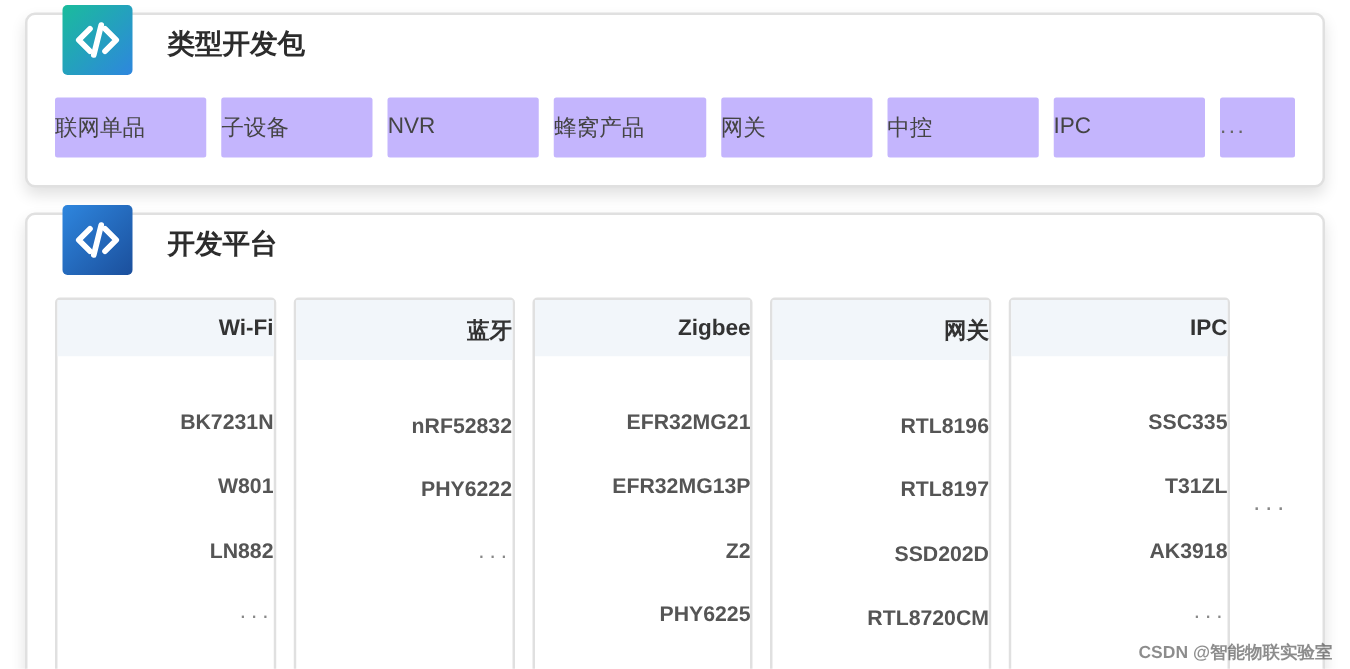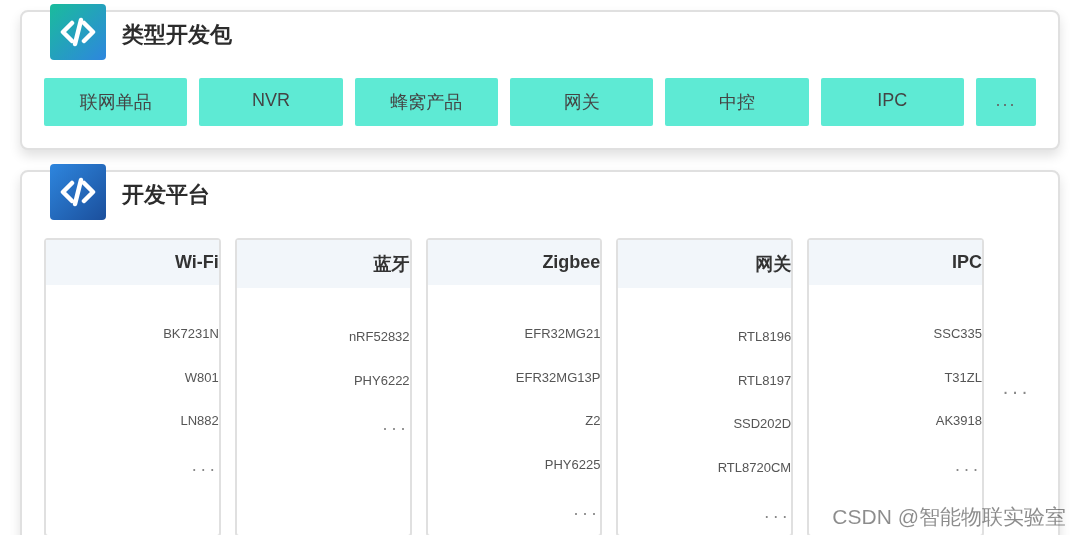--- a/index.html
+++ b/index.html
@@ -33,38 +33,38 @@
   .icon-teal {
     background: linear-gradient(135deg, #1abc9c 0%, #2e86de 100%);
   }
   .icon-blue {
     background: linear-gradient(135deg, #2e86de 0%, #1b4f9c 100%);
   }
   .panel-icon svg { display:block; }
   .panel-title {
     position: absolute;
     top: 8px;
-    left: 100px;
+    left: 112px;
     font-size: 22px;
     font-weight: 600;
     color: #2c2c2c;
   }
   .panel-body {
     padding: 66px 22px 22px 22px;
   }
   
   .chips {
     display: flex;
     gap: 12px;
   }
   .chip {
     flex: 1;
-    background: #5eead4;
+    background: #c4b5fd;
     color: #444;
-    text-align: center;
+    text-align: left;
     padding: 12px 0;
     font-size: 18px;
     border-radius: 2px;
     min-width: 0;
   }
   .chip.more { flex: 0 0 60px; color:#666; letter-spacing:2px; }
   
   .columns {
     display: flex;
     gap: 14px;
@@ -83,22 +83,23 @@
   .col-header {
     background: #f2f6fa;
     color: #333;
     font-weight: 600;
     font-size: 18px;
     padding: 12px 0;
     margin-bottom: 18px;
   }
   .col-item {
     color: #555;
-    font-size: 13px;
+    font-size: 17px;
     line-height: 1.9;
+    font-weight: bold;
   }
   .col-more {
     color: #888;
     font-size: 18px;
     letter-spacing: 4px;
     margin-top: 2px;
   }
   .side-more {
     flex: 0 0 38px;
     display: flex;
@@ -106,39 +107,41 @@
     justify-content: center;
     color: #888;
     font-size: 20px;
     letter-spacing: 4px;
   }
   .watermark {
     position: absolute;
     bottom: 4px;
     right: 14px;
     color: rgba(0,0,0,0.45);
-    font-size: 21px;
+    font-size: 14px;
     pointer-events: none;
+    font-weight: bold;
   }
 </style>
 </head>
 <body>
 
 <div class="panel">
   <div class="panel-icon icon-teal">
     <svg width="36" height="36" viewBox="0 0 24 24" fill="none" stroke="#fff" stroke-width="3" stroke-linecap="round" stroke-linejoin="round">
       <polyline points="8 6 2 12 8 18"></polyline>
         <polyline points="16 6 22 12 16 18"></polyline>
         <line x1="14" y1="4" x2="10" y2="20"></line>
     </svg>
   </div>
   <div class="panel-title">类型开发包</div>
   <div class="panel-body">
     <div class="chips">
       <div class="chip">联网单品</div>
+      <div class="chip">子设备</div>
       <div class="chip">NVR</div>
       <div class="chip">蜂窝产品</div>
       <div class="chip">网关</div>
       <div class="chip">中控</div>
       <div class="chip">IPC</div>
       <div class="chip more">...</div>
     </div>
   </div>
 </div>
 

